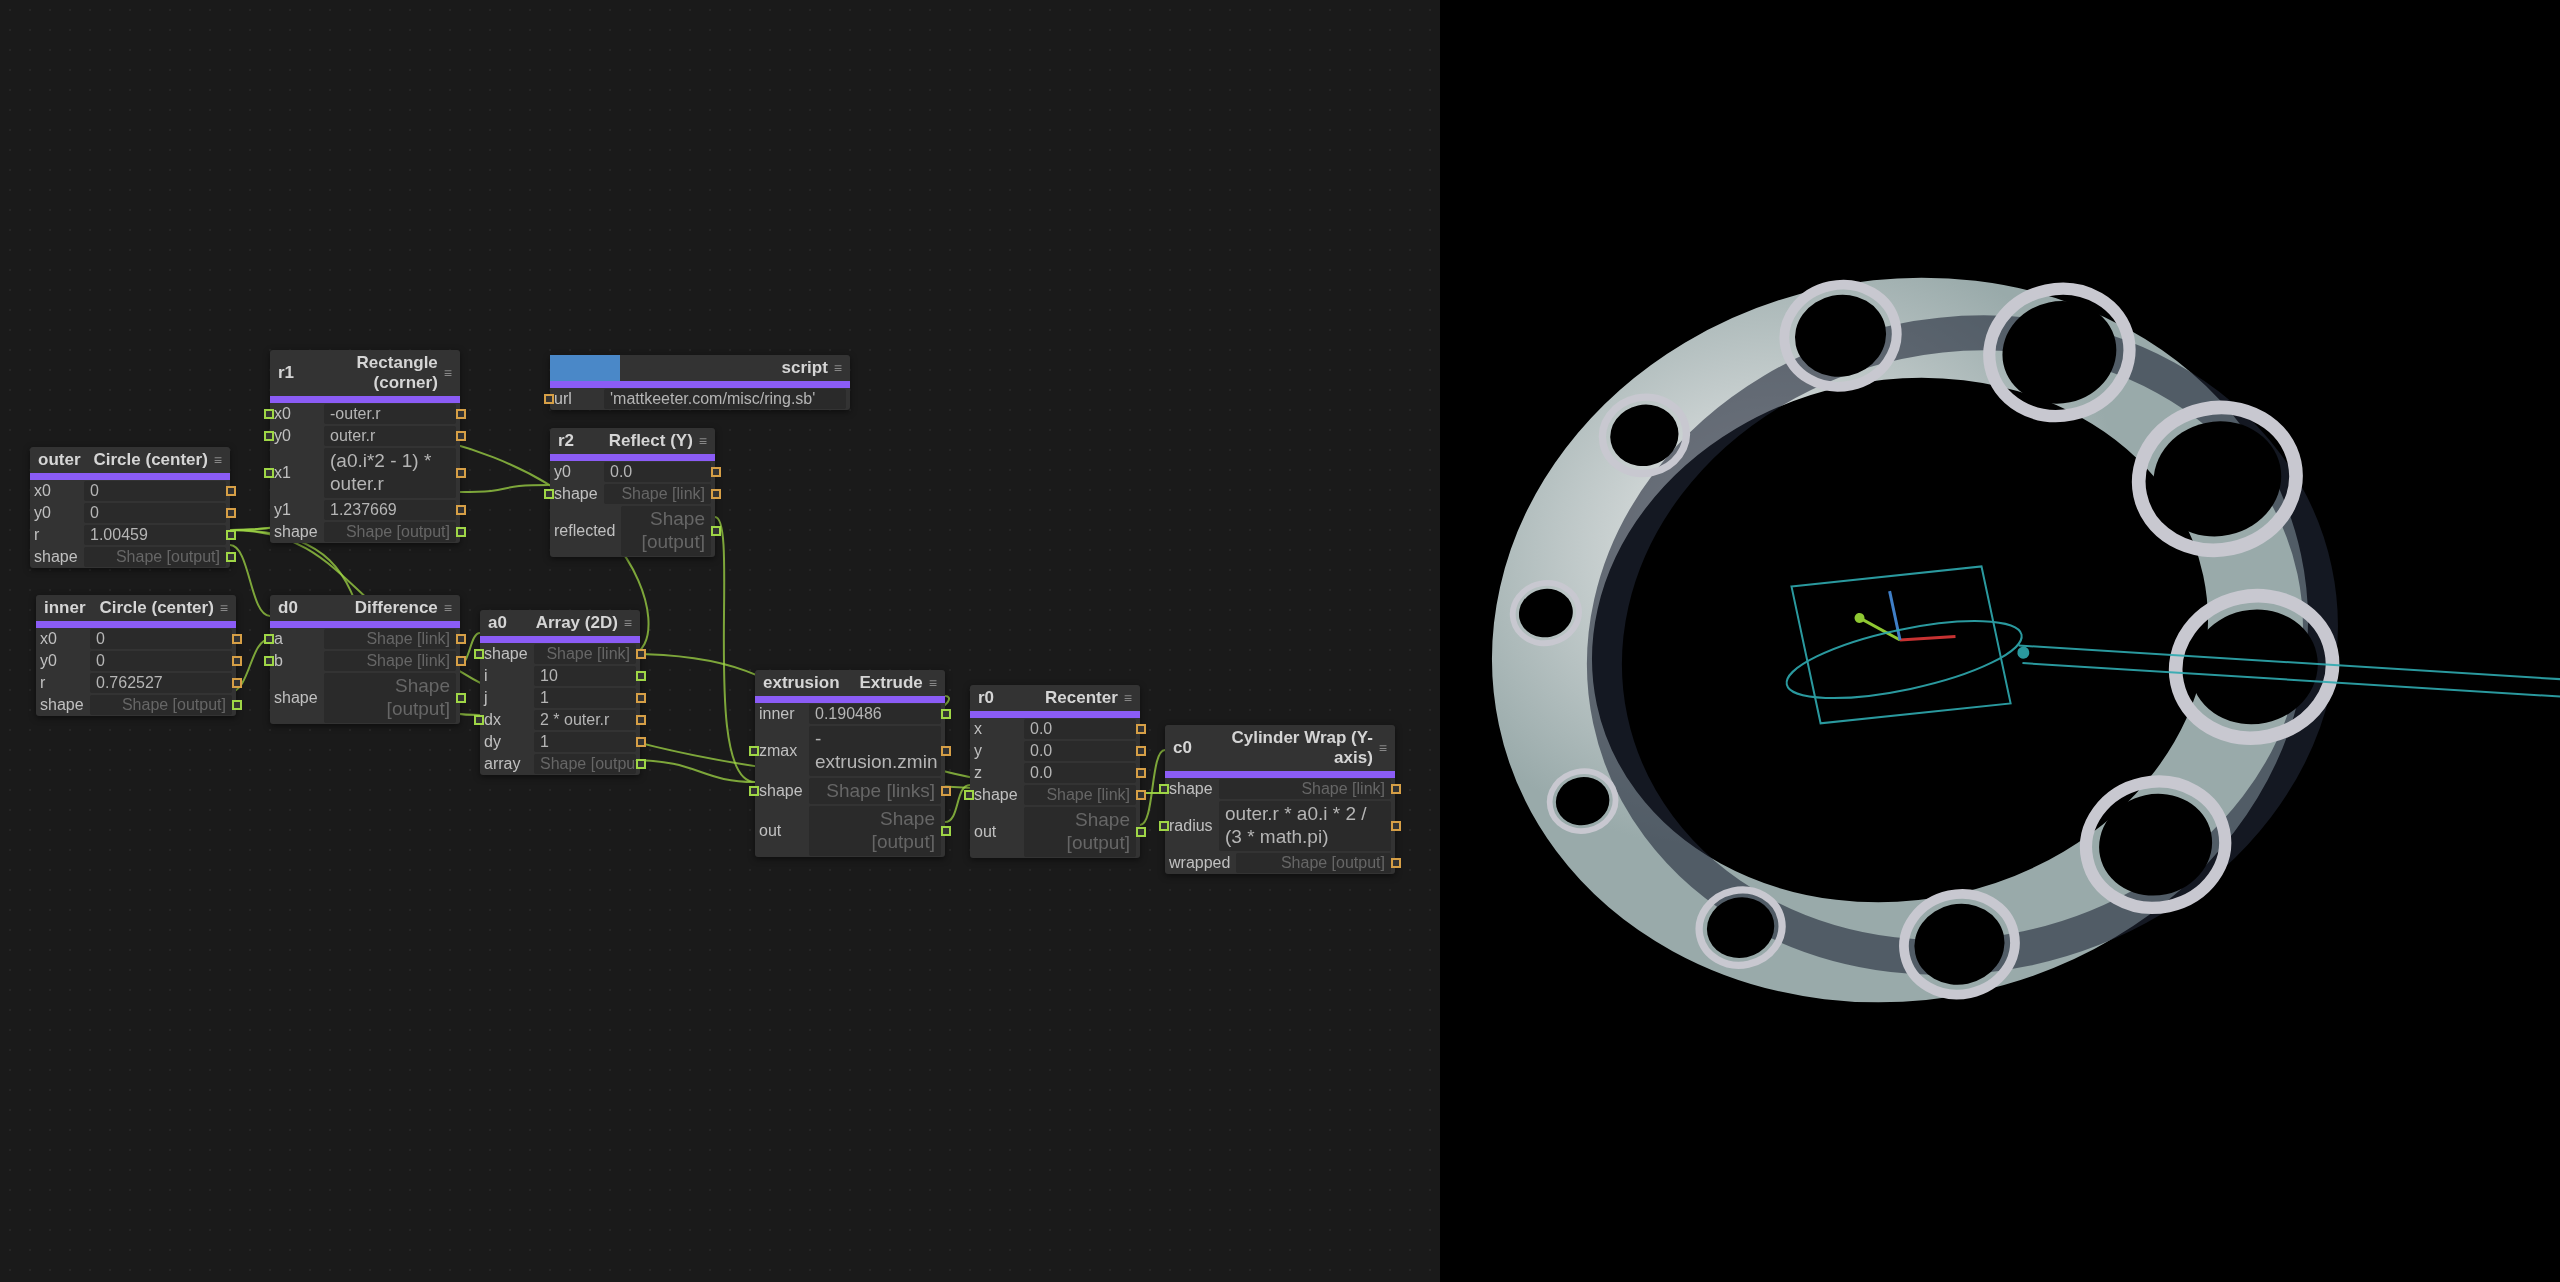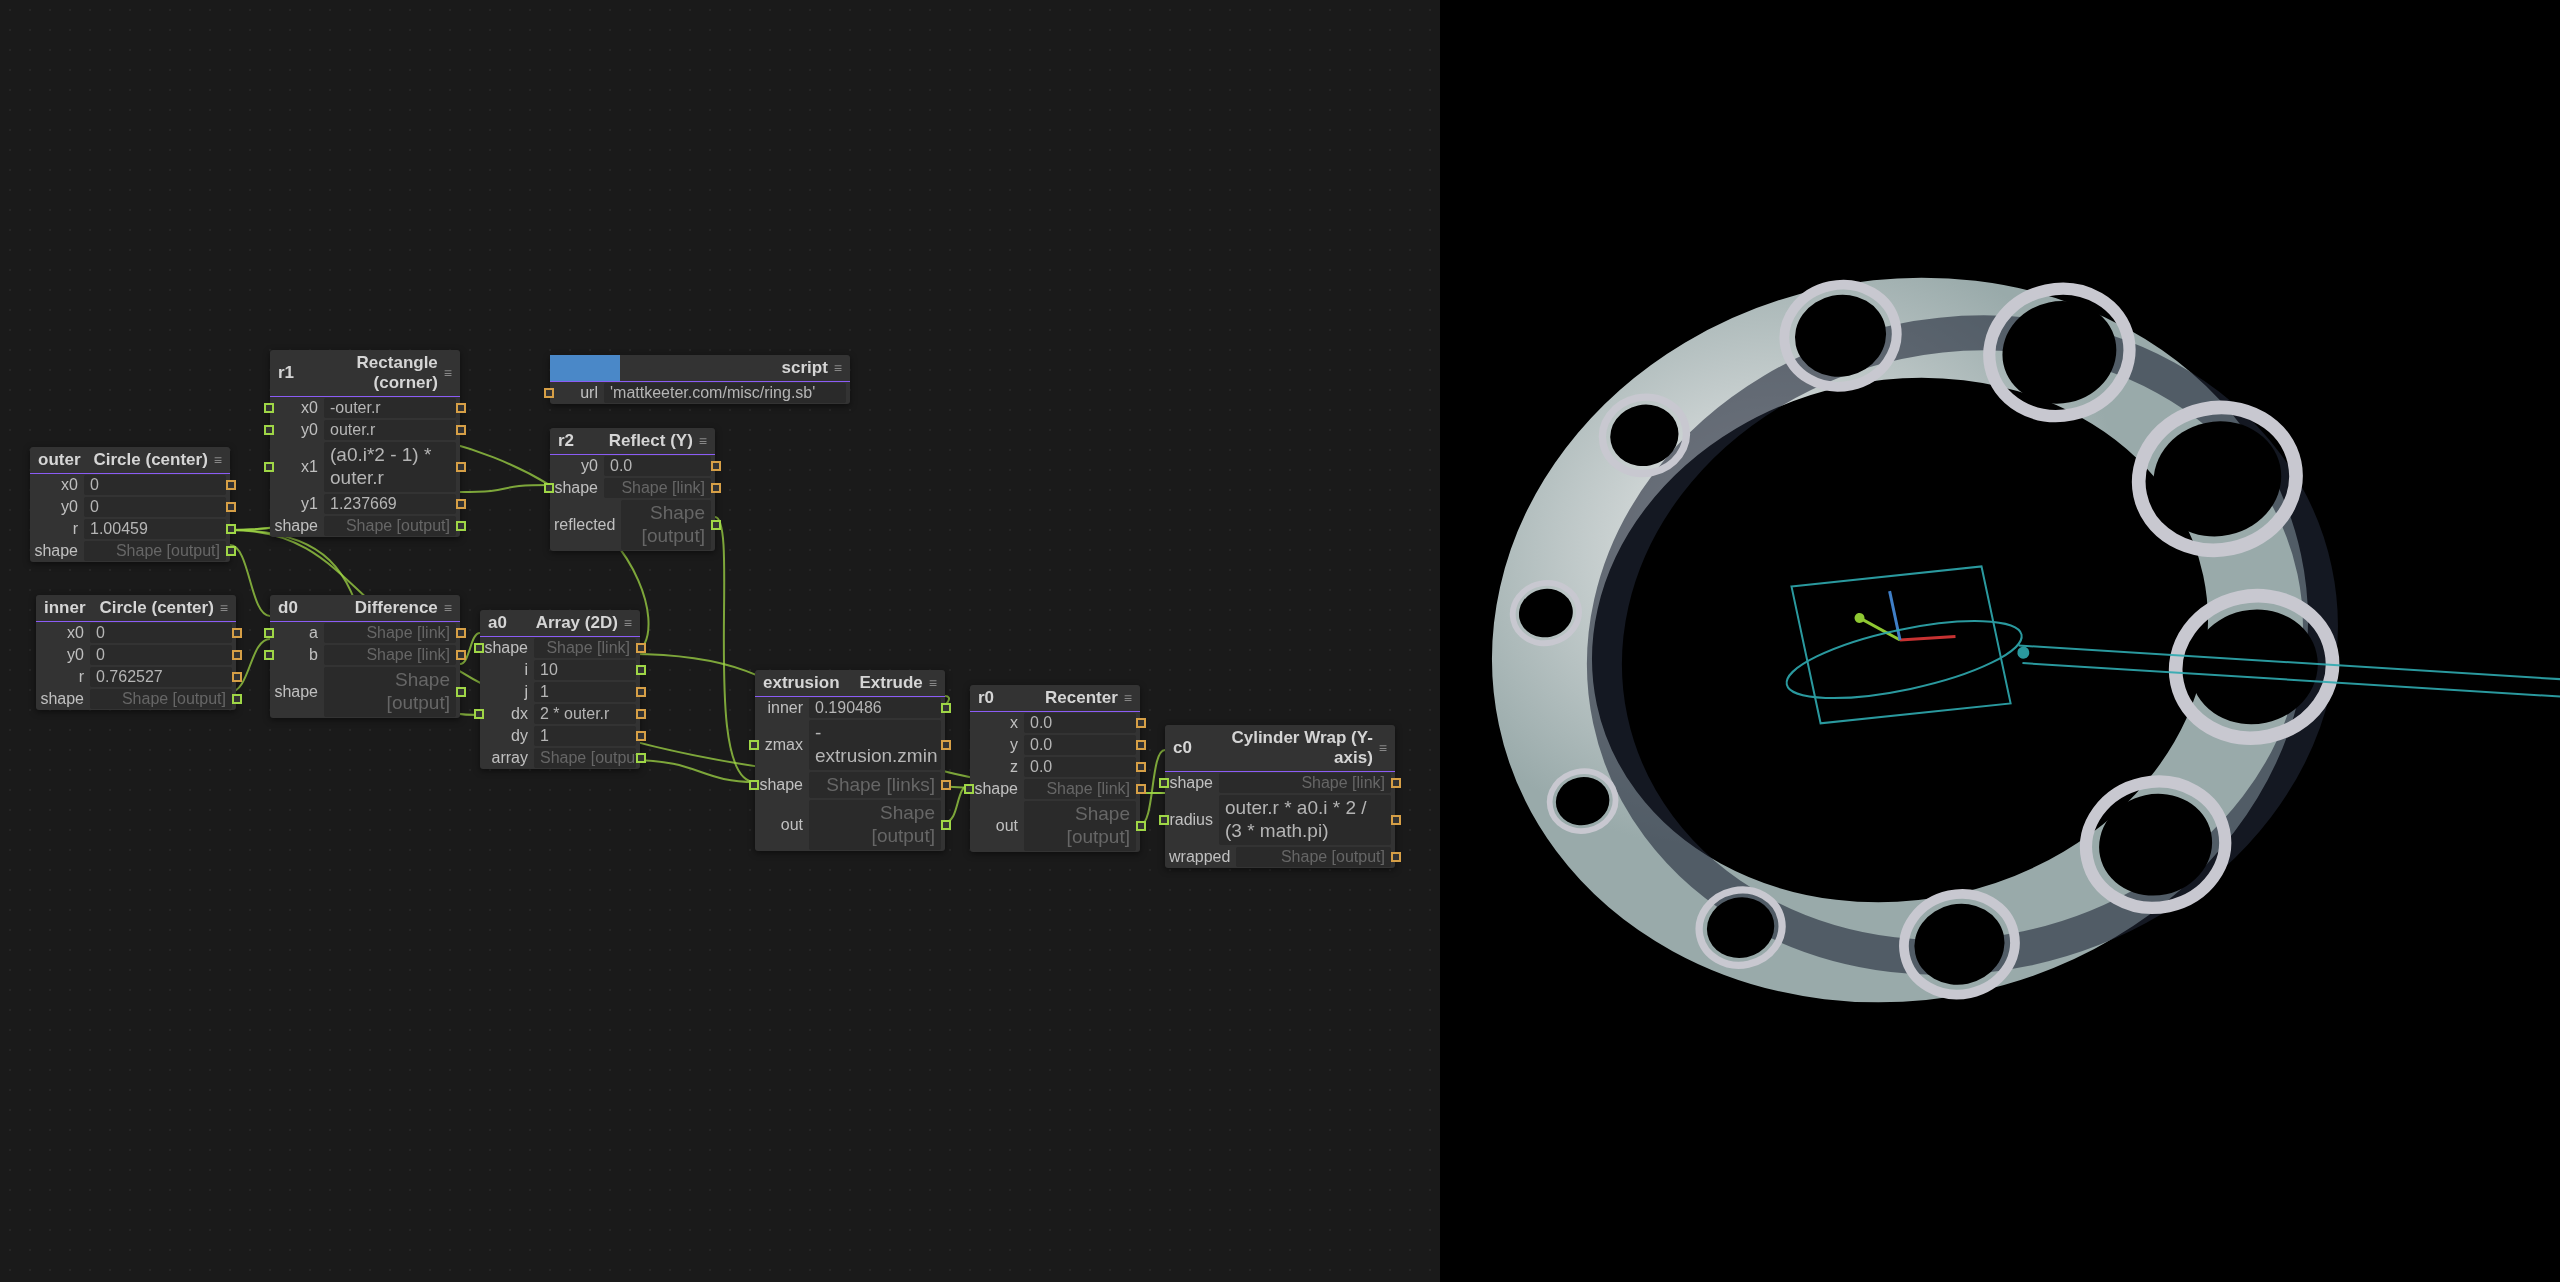--- a/index.html
+++ b/index.html
@@ -35,36 +35,36 @@
   }
   
   .node-header {
     display: flex;
     padding: 3px 8px;
     font-weight: bold;
     font-size: 17px;
     color: #d5d5d5;
     justify-content: space-between;
     align-items: center;
-    border-bottom: 1px solid #8b5cf6;
+    border-bottom: 7px solid #8b5cf6;
   }
   .node-header .nid { margin-right: 10px; }
   .node-header .ntitle { text-align: right; flex:1; }
   .node-header .menu-icon { margin-left: 6px; color: #888; font-size: 14px; cursor:pointer;}
   
   .node-row {
     display: flex;
     align-items: center;
     padding: 1px 4px;
     position: relative;
     min-height: 22px;
   }
   .node-row .label {
     min-width: 50px;
-    text-align: right;
+    text-align: left;
     padding-right: 6px;
     font-size: 16px;
     color: #c0c0c0;
   }
   .node-row .value {
     flex: 1;
     background: #2a2a2a;
     padding: 1px 6px;
     font-size: 16px;
     color: #b5b5b5;

